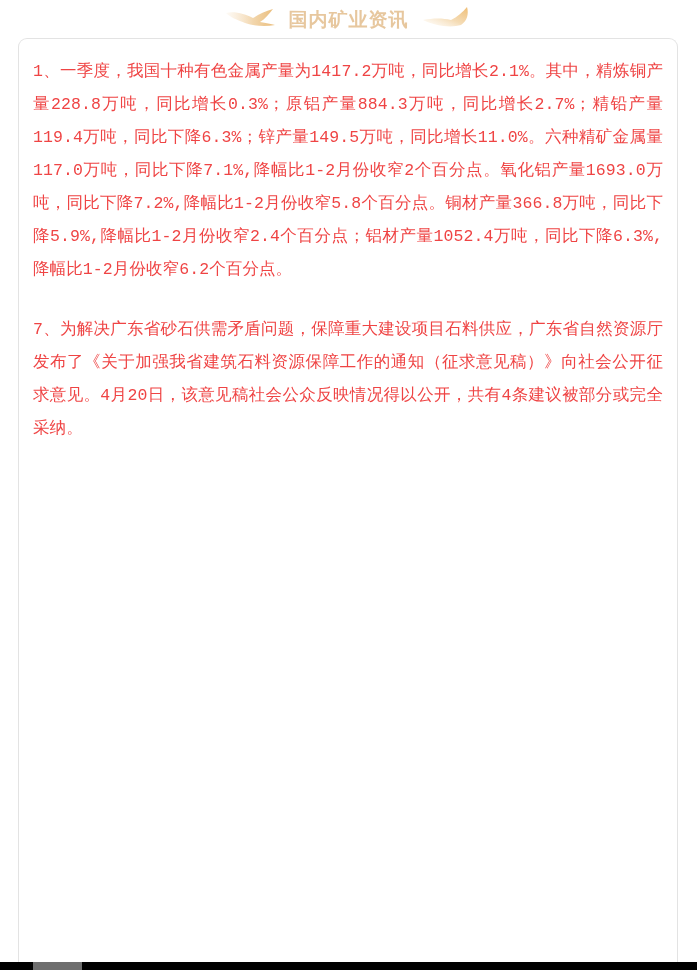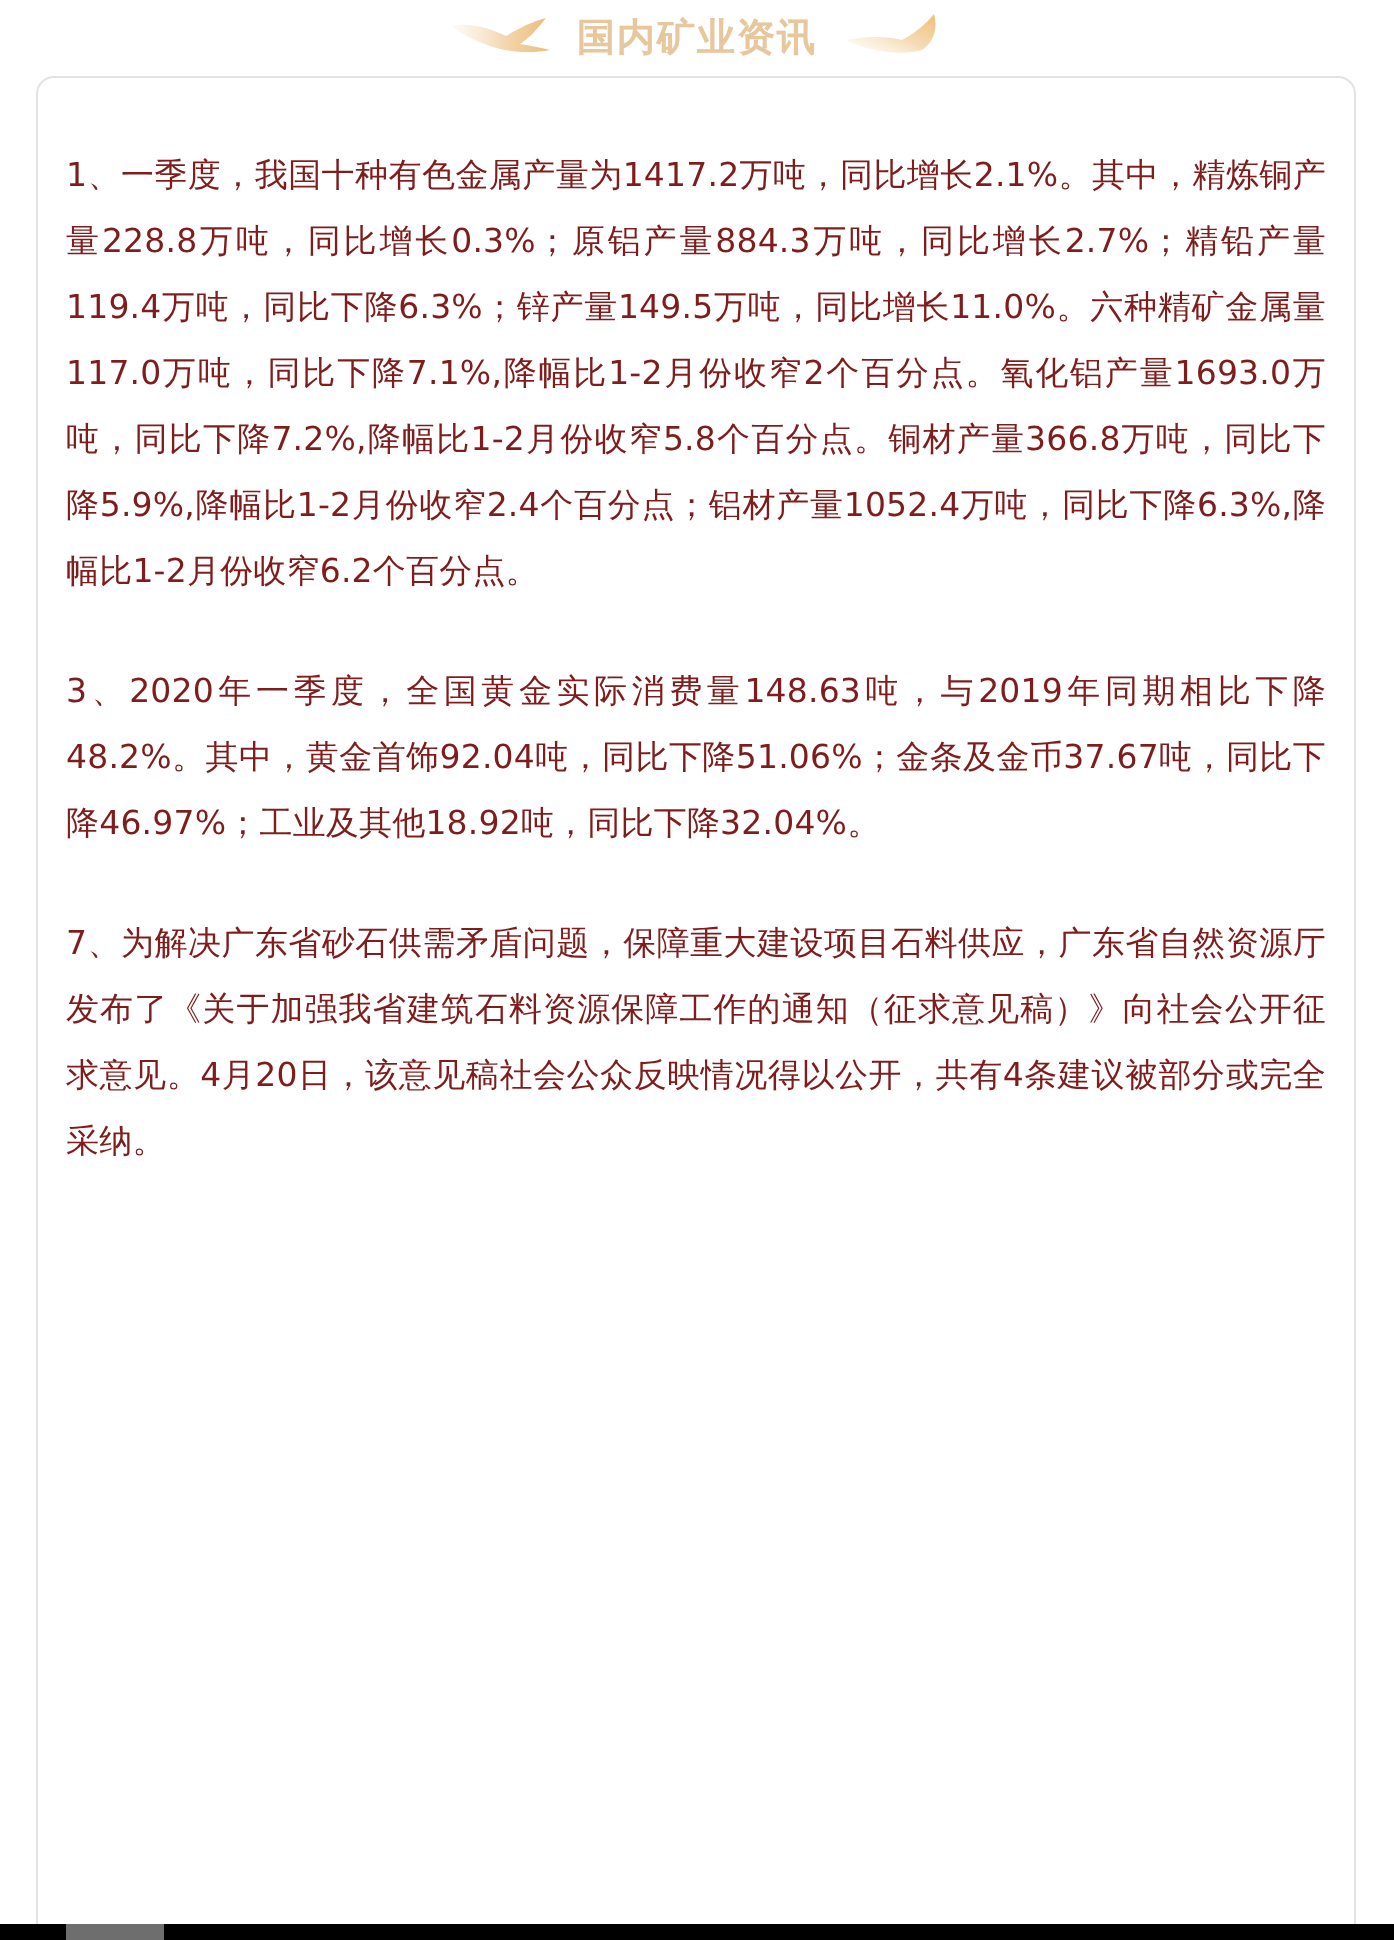--- a/index.html
+++ b/index.html
@@ -55,28 +55,29 @@
     border-radius: 9px 9px 0 0;
     padding: 16px 14px 10px 14px;
   }
 
   .news-list {
     margin: 0;
     padding: 0;
     list-style: none;
   }
   .news-item {
-    margin: 16px 0 27px 0;
+    margin: 0 0 27px 0;
     padding: 0;
     font-size: 16.5px;
     line-height: 33px;
-    color: #7f1d1d;
+    color: #ef4444;
     text-align: justify;
     text-justify: inter-ideograph;
     letter-spacing: 0.1px;
+    font-family: Liberation Mono, monospace;
   }
   .news-item:last-child {
     margin-bottom: 0;
   }
 
   
   .hscrollbar {
     position: absolute;
     left: 0;
     bottom: 0;
@@ -122,20 +123,19 @@
         </linearGradient>
       </defs>
       <path d="M2 14 C12 12, 22 12, 30 14 C36 11, 42 6, 46 1 C48 8, 46 15, 40 19 C30 22, 14 20, 2 14 Z" fill="url(#gRight)"></path>
     </svg>
   </span>
 </div>
 
 <div class="card">
   <ul class="news-list">
     <li class="news-item">1、一季度，我国十种有色金属产量为1417.2万吨，同比增长2.1%。其中，精炼铜产量228.8万吨，同比增长0.3%；原铝产量884.3万吨，同比增长2.7%；精铅产量119.4万吨，同比下降6.3%；锌产量149.5万吨，同比增长11.0%。六种精矿金属量117.0万吨，同比下降7.1%,降幅比1-2月份收窄2个百分点。氧化铝产量1693.0万吨，同比下降7.2%,降幅比1-2月份收窄5.8个百分点。铜材产量366.8万吨，同比下降5.9%,降幅比1-2月份收窄2.4个百分点；铝材产量1052.4万吨，同比下降6.3%,降幅比1-2月份收窄6.2个百分点。</li>
-    <li class="news-item">3、2020年一季度，全国黄金实际消费量148.63吨，与2019年同期相比下降48.2%。其中，黄金首饰92.04吨，同比下降51.06%；金条及金币37.67吨，同比下降46.97%；工业及其他18.92吨，同比下降32.04%。</li>
     <li class="news-item">7、为解决广东省砂石供需矛盾问题，保障重大建设项目石料供应，广东省自然资源厅发布了《关于加强我省建筑石料资源保障工作的通知（征求意见稿）》向社会公开征求意见。4月20日，该意见稿社会公众反映情况得以公开，共有4条建议被部分或完全采纳。</li>
   </ul>
 </div>
 
 <div class="hscrollbar">
   <div class="hscrollbar-thumb"></div>
 </div>
 
 </body></html>

